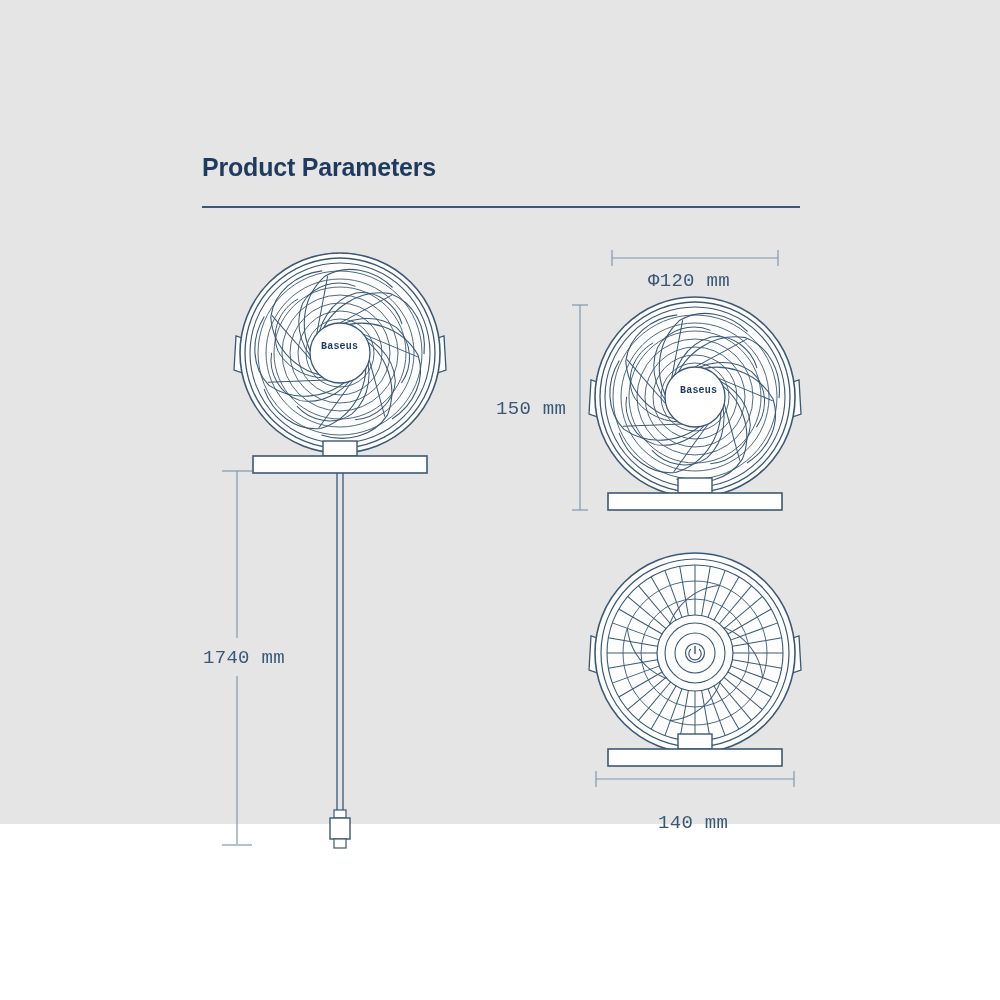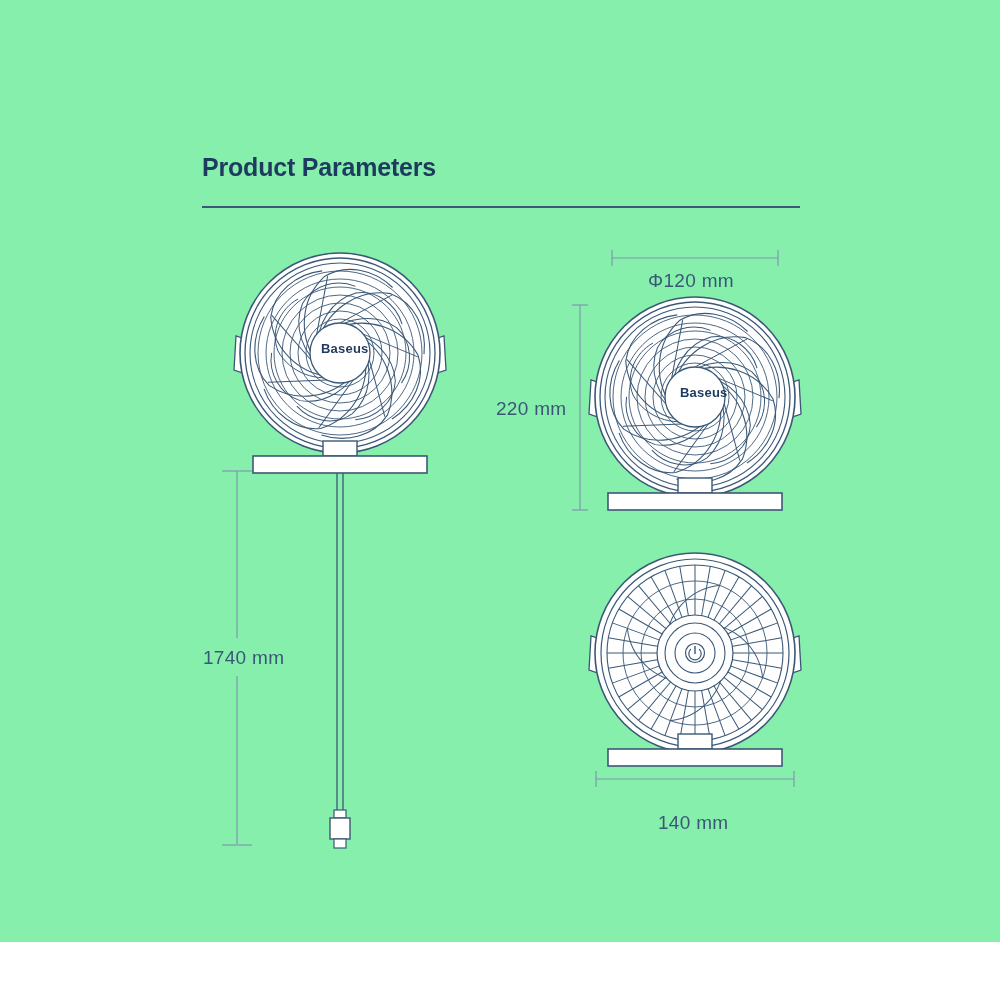--- a/index.html
+++ b/index.html
@@ -11,22 +11,22 @@
   body {
     width: 1000px;
     height: 1000px;
     font-family: "Liberation Sans", sans-serif;
     overflow: hidden;
     position: relative;
   }
   .page {
     position: relative;
     width: 1000px;
-    height: 942px;
-    background: #86efac;
+    height: 824px;
+    background: #e5e5e5;
   }
   .heading-block {
     position: absolute;
     left: 202px;
     top: 152px;
     width: 600px;
   }
   .page-title {
     font-size: 25px;
     font-weight: bold;
@@ -47,35 +47,36 @@
     position: absolute;
     left: 0;
     top: 0;
     width: 1000px;
     height: 1000px;
   }
   .dim-label {
     position: absolute;
     color: #3a5876;
     font-size: 19px;
-    font-family: Liberation Sans, sans-serif;
+    font-family: Liberation Mono, monospace;
     letter-spacing: 0.3px;
     white-space: nowrap;
   }
   #label-diameter { left: 648px; top: 270px; }
   #label-height   { left: 496px; top: 398px; }
   #label-width    { left: 658px; top: 812px; }
   #label-cable    { left: 203px; top: 647px; }
   .brand-text {
     position: absolute;
     color: #1f3a5f;
-    font-size: 13px;
+    font-size: 10px;
     font-weight: bold;
     letter-spacing: 0.2px;
     white-space: nowrap;
+    font-family: Liberation Mono, monospace;
   }
   #brand-front-left { left: 321px; top: 341px; }
   #brand-front-right { left: 680px; top: 385px; }
 </style>
 </head>
 <body>
 
 <div class="page">
 
   <div class="heading-block">
@@ -302,17 +303,17 @@
         <line x1="596" y1="771" x2="596" y2="787"></line>
         <line x1="794" y1="771" x2="794" y2="787"></line>
       </g>
     </g>
   </svg>
 
   <span class="brand-text" id="brand-front-left">Baseus</span>
   <span class="brand-text" id="brand-front-right">Baseus</span>
 
   <span class="dim-label" id="label-diameter">Φ120 mm</span>
-  <span class="dim-label" id="label-height">220 mm</span>
+  <span class="dim-label" id="label-height">150 mm</span>
   <span class="dim-label" id="label-width">140 mm</span>
   <span class="dim-label" id="label-cable">1740 mm</span>
 
 </div>
 
 </body></html>

